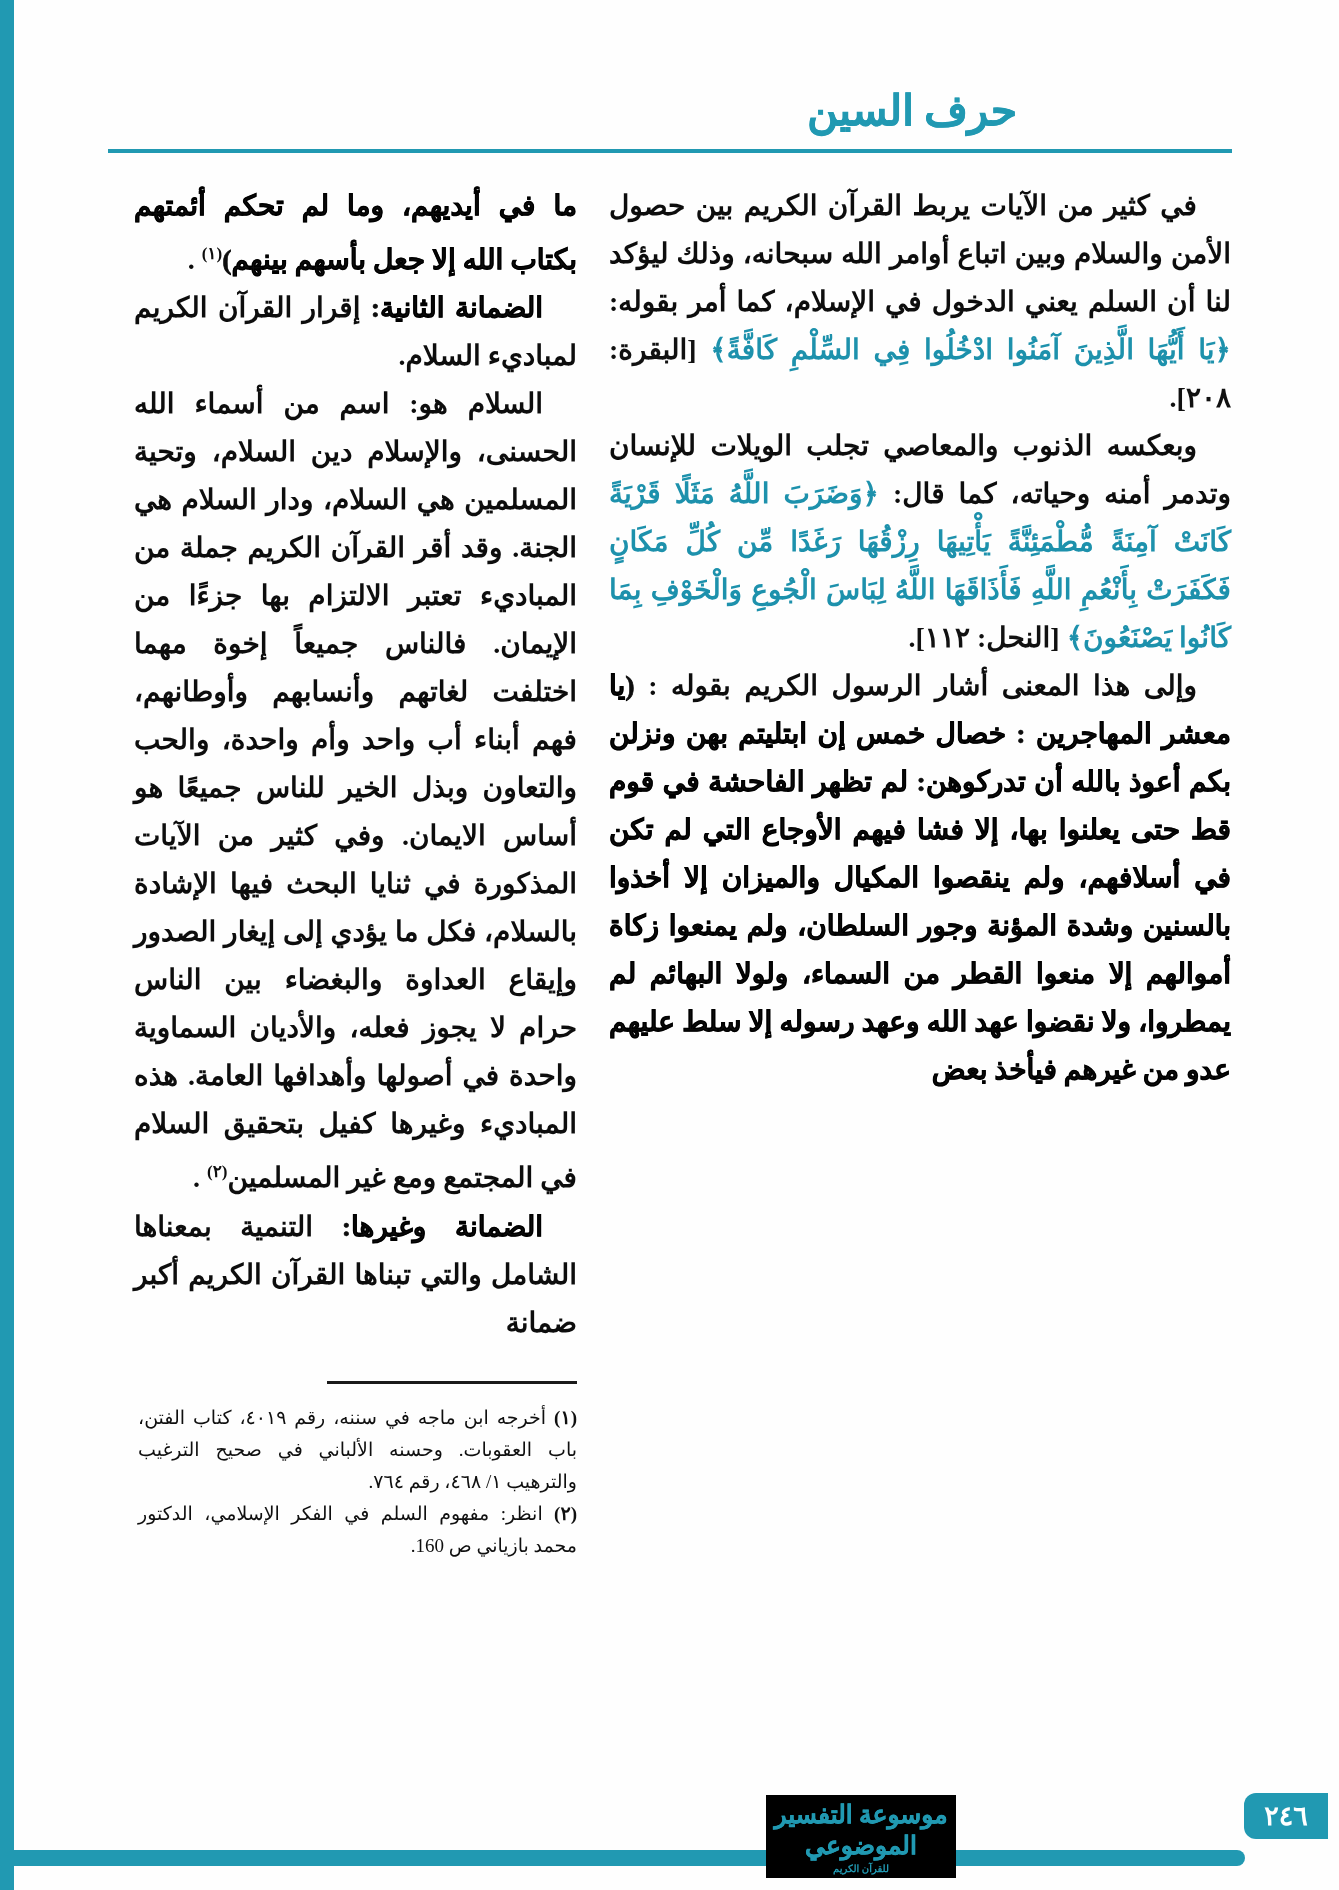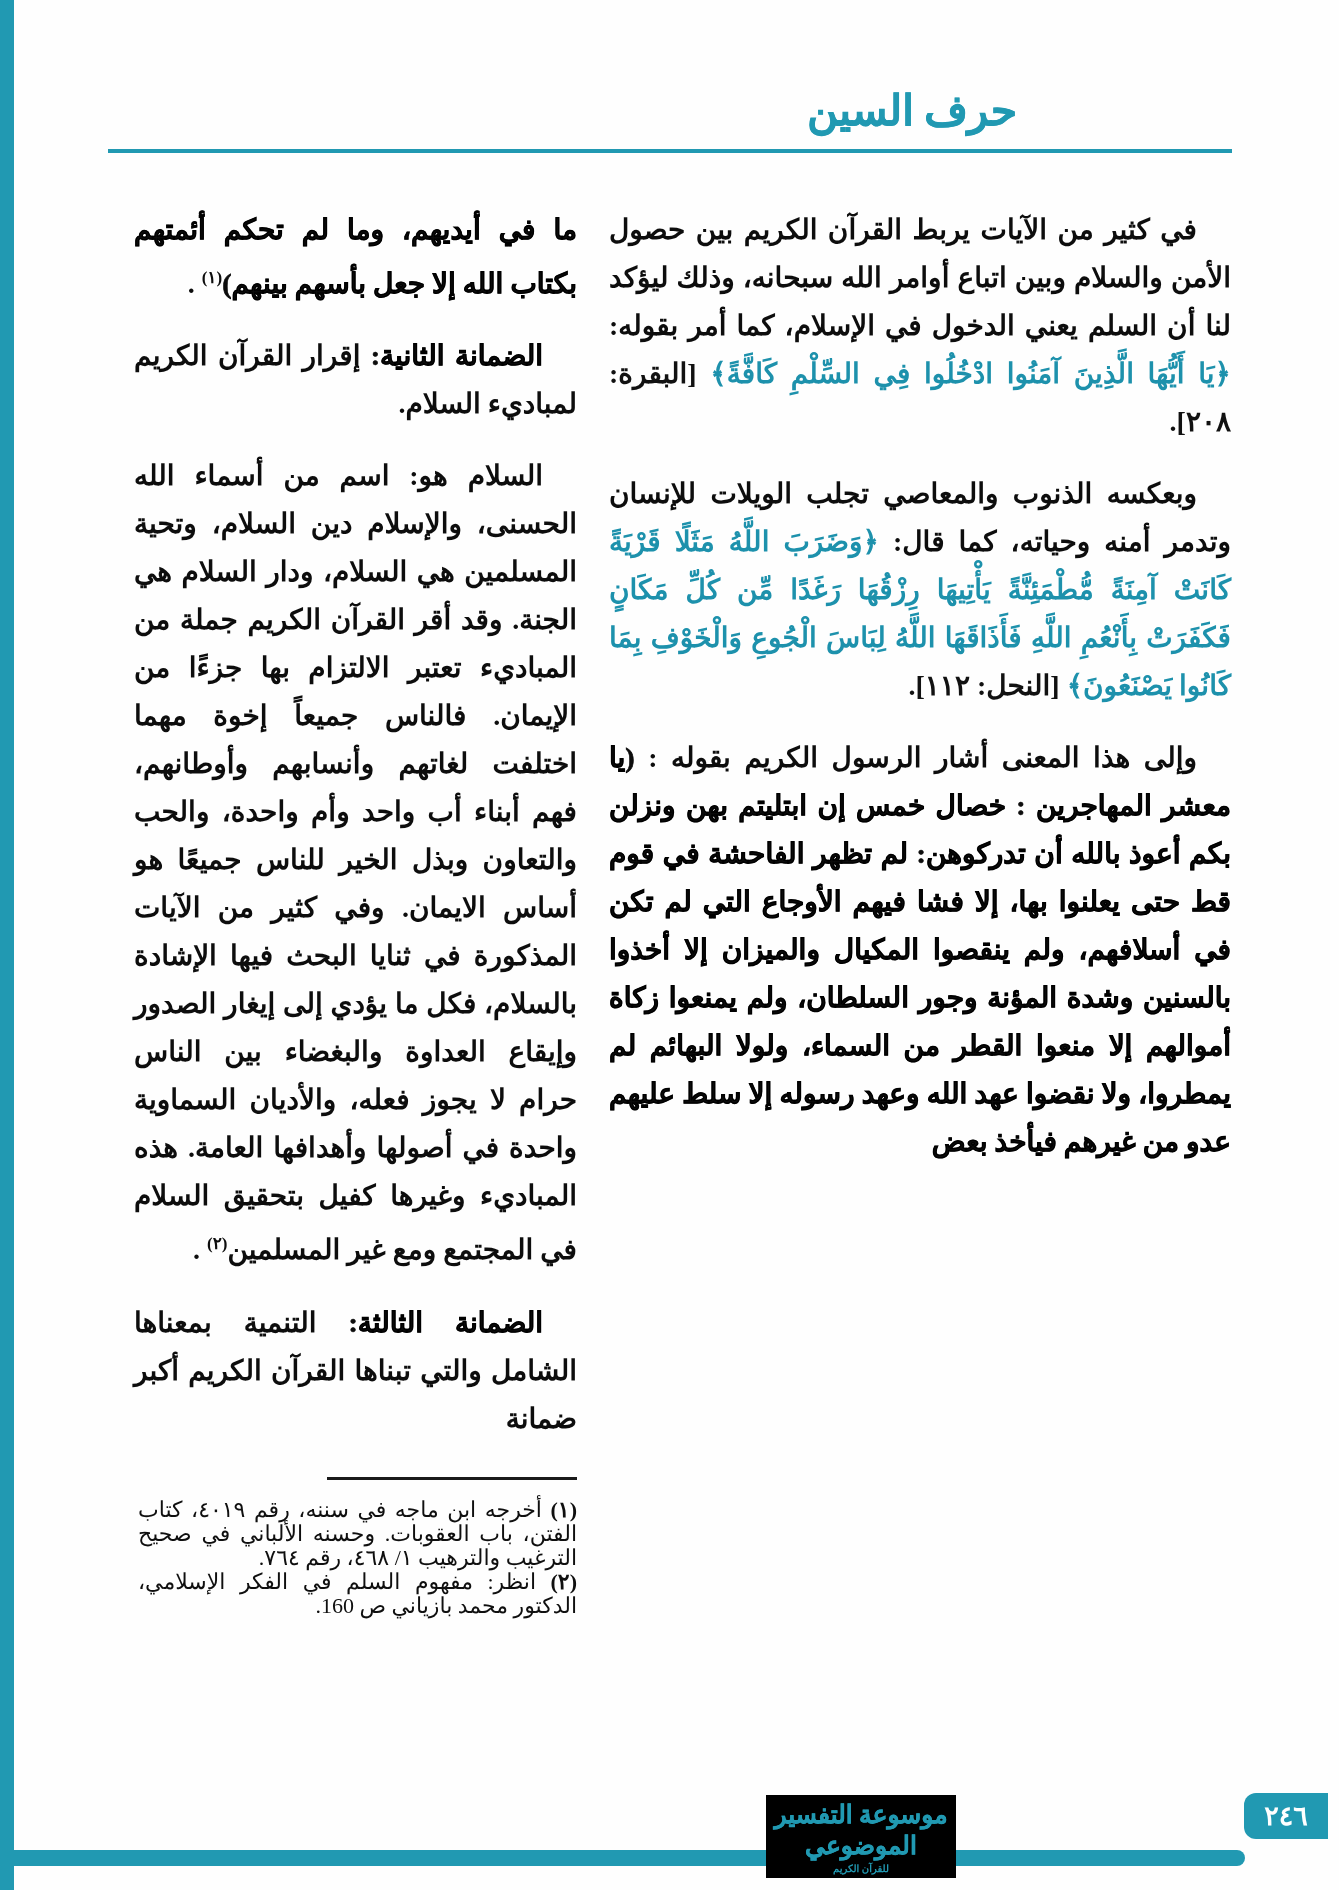--- a/index.html
+++ b/index.html
@@ -25,33 +25,33 @@
   }
   .header-rule { position:absolute; top:149px; left:108px; right:107px; height:4px; background:var(--accent); }
 
   
   .columns { position:absolute; top:182px; right:108px; left:134px; display:flex; gap:32px; align-items:flex-start; }
   .col-right { width:622px; flex:none; }
   .col-left  { flex:1; min-width:0; }
 
   .para {
     font-size:28px; line-height:48px; text-align:justify;
-    font-weight:bold; color:#0d0d0d;margin-top:24px;
+    font-weight:bold; color:#0d0d0d;
   }
   .para.indent { text-indent:34px; }
 
   .seg-quran { color:var(--quran); font-weight:bold; }
   .seg-ref   { font-weight:bold; color:#111; }
   .seg-bold, .seg-heading { -webkit-text-stroke:0.6px #000; }
   .seg-sup   { vertical-align:super; font-size:17px; font-weight:bold; }
 
   
   .footnotes { margin-top:34px; }
   .fn-divider { width:250px; height:3px; background:#1a1a1a; margin-bottom:18px; }
-  .footnote { font-size:22px; line-height:24px; text-align:justify; font-weight:normal; padding-left:4px; }
+  .footnote { font-size:19px; line-height:32px; text-align:justify; font-weight:normal; padding-left:4px; }
   .fn-num { font-weight:bold; }
 
   
   .logo {
     position:absolute; left:766px; bottom:12px; width:190px;
     text-align:center; color:var(--accent); background:#000000;
     padding:4px 6px; z-index:2;
   }
   .logo-main { font-size:25px; line-height:31px; font-weight:bold; -webkit-text-stroke:0.4px currentColor; }
   .logo-sub  { font-size:10px; margin-top:2px; font-weight:bold; }
@@ -80,21 +80,21 @@
     <section class="col-right" id="col-right">
         <p class="para indent"><span class="seg-text">في كثير من الآيات يربط القرآن الكريم بين حصول الأمن والسلام وبين اتباع أوامر الله سبحانه، وذلك ليؤكد لنا أن السلم يعني الدخول في الإسلام، كما أمر بقوله: </span><span class="seg-quran">﴿يَا أَيُّهَا الَّذِينَ آمَنُوا ادْخُلُوا فِي السِّلْمِ كَافَّةً﴾</span><span class="seg-ref"> [البقرة: ٢٠٨].</span></p>
         <p class="para indent"><span class="seg-text">وبعكسه الذنوب والمعاصي تجلب الويلات للإنسان وتدمر أمنه وحياته، كما قال: </span><span class="seg-quran">﴿وَضَرَبَ اللَّهُ مَثَلًا قَرْيَةً كَانَتْ آمِنَةً مُّطْمَئِنَّةً يَأْتِيهَا رِزْقُهَا رَغَدًا مِّن كُلِّ مَكَانٍ فَكَفَرَتْ بِأَنْعُمِ اللَّهِ فَأَذَاقَهَا اللَّهُ لِبَاسَ الْجُوعِ وَالْخَوْفِ بِمَا كَانُوا يَصْنَعُونَ﴾</span><span class="seg-ref"> [النحل: ١١٢].</span></p>
         <p class="para indent"><span class="seg-text">وإلى هذا المعنى أشار الرسول الكريم بقوله : </span><span class="seg-bold">(يا معشر المهاجرين : خصال خمس إن ابتليتم بهن ونزلن بكم أعوذ بالله أن تدركوهن: لم تظهر الفاحشة في قوم قط حتى يعلنوا بها، إلا فشا فيهم الأوجاع التي لم تكن في أسلافهم، ولم ينقصوا المكيال والميزان إلا أخذوا بالسنين وشدة المؤنة وجور السلطان، ولم يمنعوا زكاة أموالهم إلا منعوا القطر من السماء، ولولا البهائم لم يمطروا، ولا نقضوا عهد الله وعهد رسوله إلا سلط عليهم عدو من غيرهم فيأخذ بعض</span></p>
       </section>
     <section class="col-left">
       <div id="col-left-paras">
           <p class="para"><span class="seg-bold">ما في أيديهم، وما لم تحكم أئمتهم بكتاب الله إلا جعل بأسهم بينهم)</span><span class="seg-sup">(١)</span><span class="seg-text"> .</span></p>
           <p class="para indent"><span class="seg-heading">الضمانة الثانية: </span><span class="seg-text">إقرار القرآن الكريم لمباديء السلام.</span></p>
           <p class="para indent"><span class="seg-text">السلام هو: اسم من أسماء الله الحسنى، والإسلام دين السلام، وتحية المسلمين هي السلام، ودار السلام هي الجنة. وقد أقر القرآن الكريم جملة من المباديء تعتبر الالتزام بها جزءًا من الإيمان. فالناس جميعاً إخوة مهما اختلفت لغاتهم وأنسابهم وأوطانهم، فهم أبناء أب واحد وأم واحدة، والحب والتعاون وبذل الخير للناس جميعًا هو أساس الايمان. وفي كثير من الآيات المذكورة في ثنايا البحث فيها الإشادة بالسلام، فكل ما يؤدي إلى إيغار الصدور وإيقاع العداوة والبغضاء بين الناس حرام لا يجوز فعله، والأديان السماوية واحدة في أصولها وأهدافها العامة. هذه المباديء وغيرها كفيل بتحقيق السلام في المجتمع ومع غير المسلمين</span><span class="seg-sup">(٢)</span><span class="seg-text"> .</span></p>
-          <p class="para indent"><span class="seg-heading">الضمانة الثالثة: </span><span class="seg-text">التنمية بمعناها الشامل والتي تبناها القرآن الكريم أكبر ضمانة</span></p>
+          <p class="para indent"><span class="seg-heading">الضمانة وغيرها: </span><span class="seg-text">التنمية بمعناها الشامل والتي تبناها القرآن الكريم أكبر ضمانة</span></p>
         </div>
       <div class="footnotes">
         <div class="fn-divider"></div>
         <div id="footnotes-list">
             <p class="footnote"><span class="fn-num">(١) </span><span class="fn-text">أخرجه ابن ماجه في سننه، رقم ٤٠١٩، كتاب الفتن، باب العقوبات. وحسنه الألباني في صحيح الترغيب والترهيب ١/ ٤٦٨، رقم ٧٦٤.</span></p>
             <p class="footnote"><span class="fn-num">(٢) </span><span class="fn-text">انظر: مفهوم السلم في الفكر الإسلامي، الدكتور محمد بازياني ص 160.</span></p>
           </div>
       </div>
     </section>
   </main>

